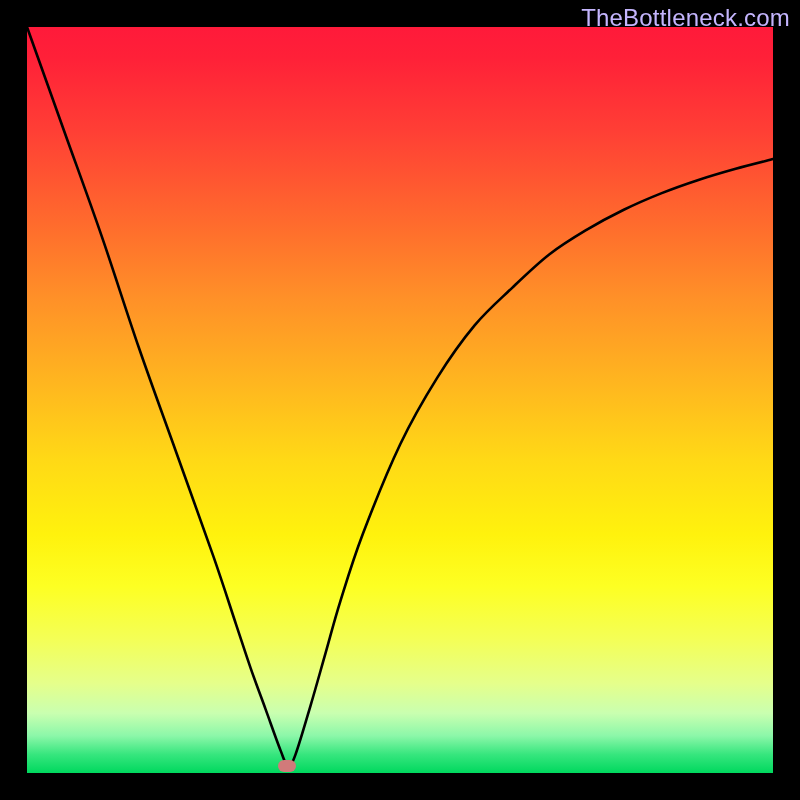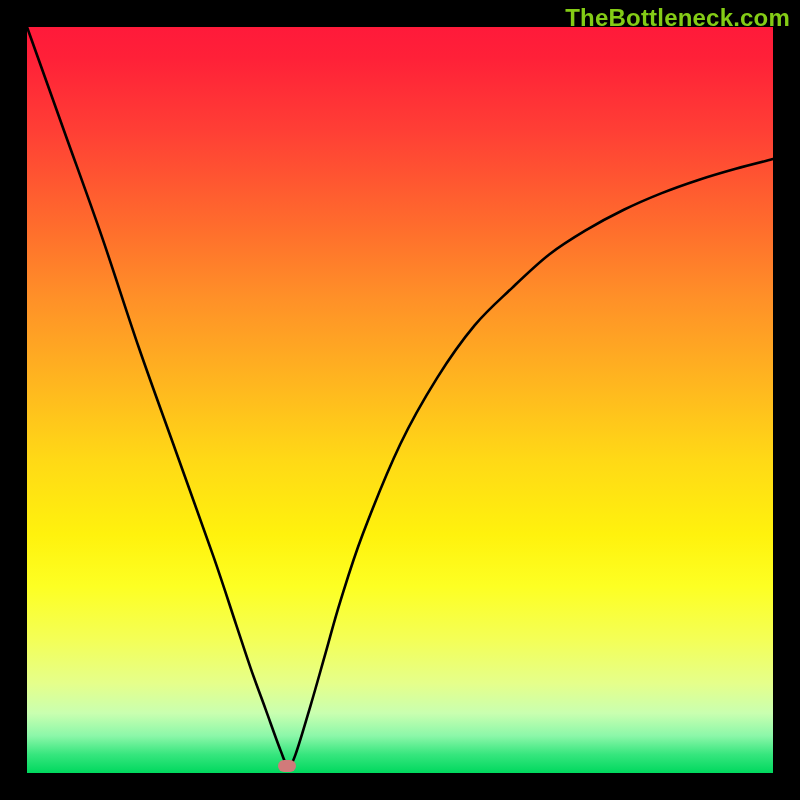--- a/index.html
+++ b/index.html
@@ -14,23 +14,23 @@
   .frame {
     position: relative;
     width: 800px;
     height: 800px;
     background: #000;
   }
   .watermark {
     position: absolute;
     top: 4px;
     right: 10px;
-    color: #84cc16;
+    color: #c4b5fd;
     font-size: 24px;
-    font-weight: 700;
+    font-weight: 400;
     letter-spacing: 0.2px;
     user-select: none;
   }
   .plot {
     position: absolute;
     left: 27px;
     top: 27px;
     width: 746px;
     height: 746px;
   }

